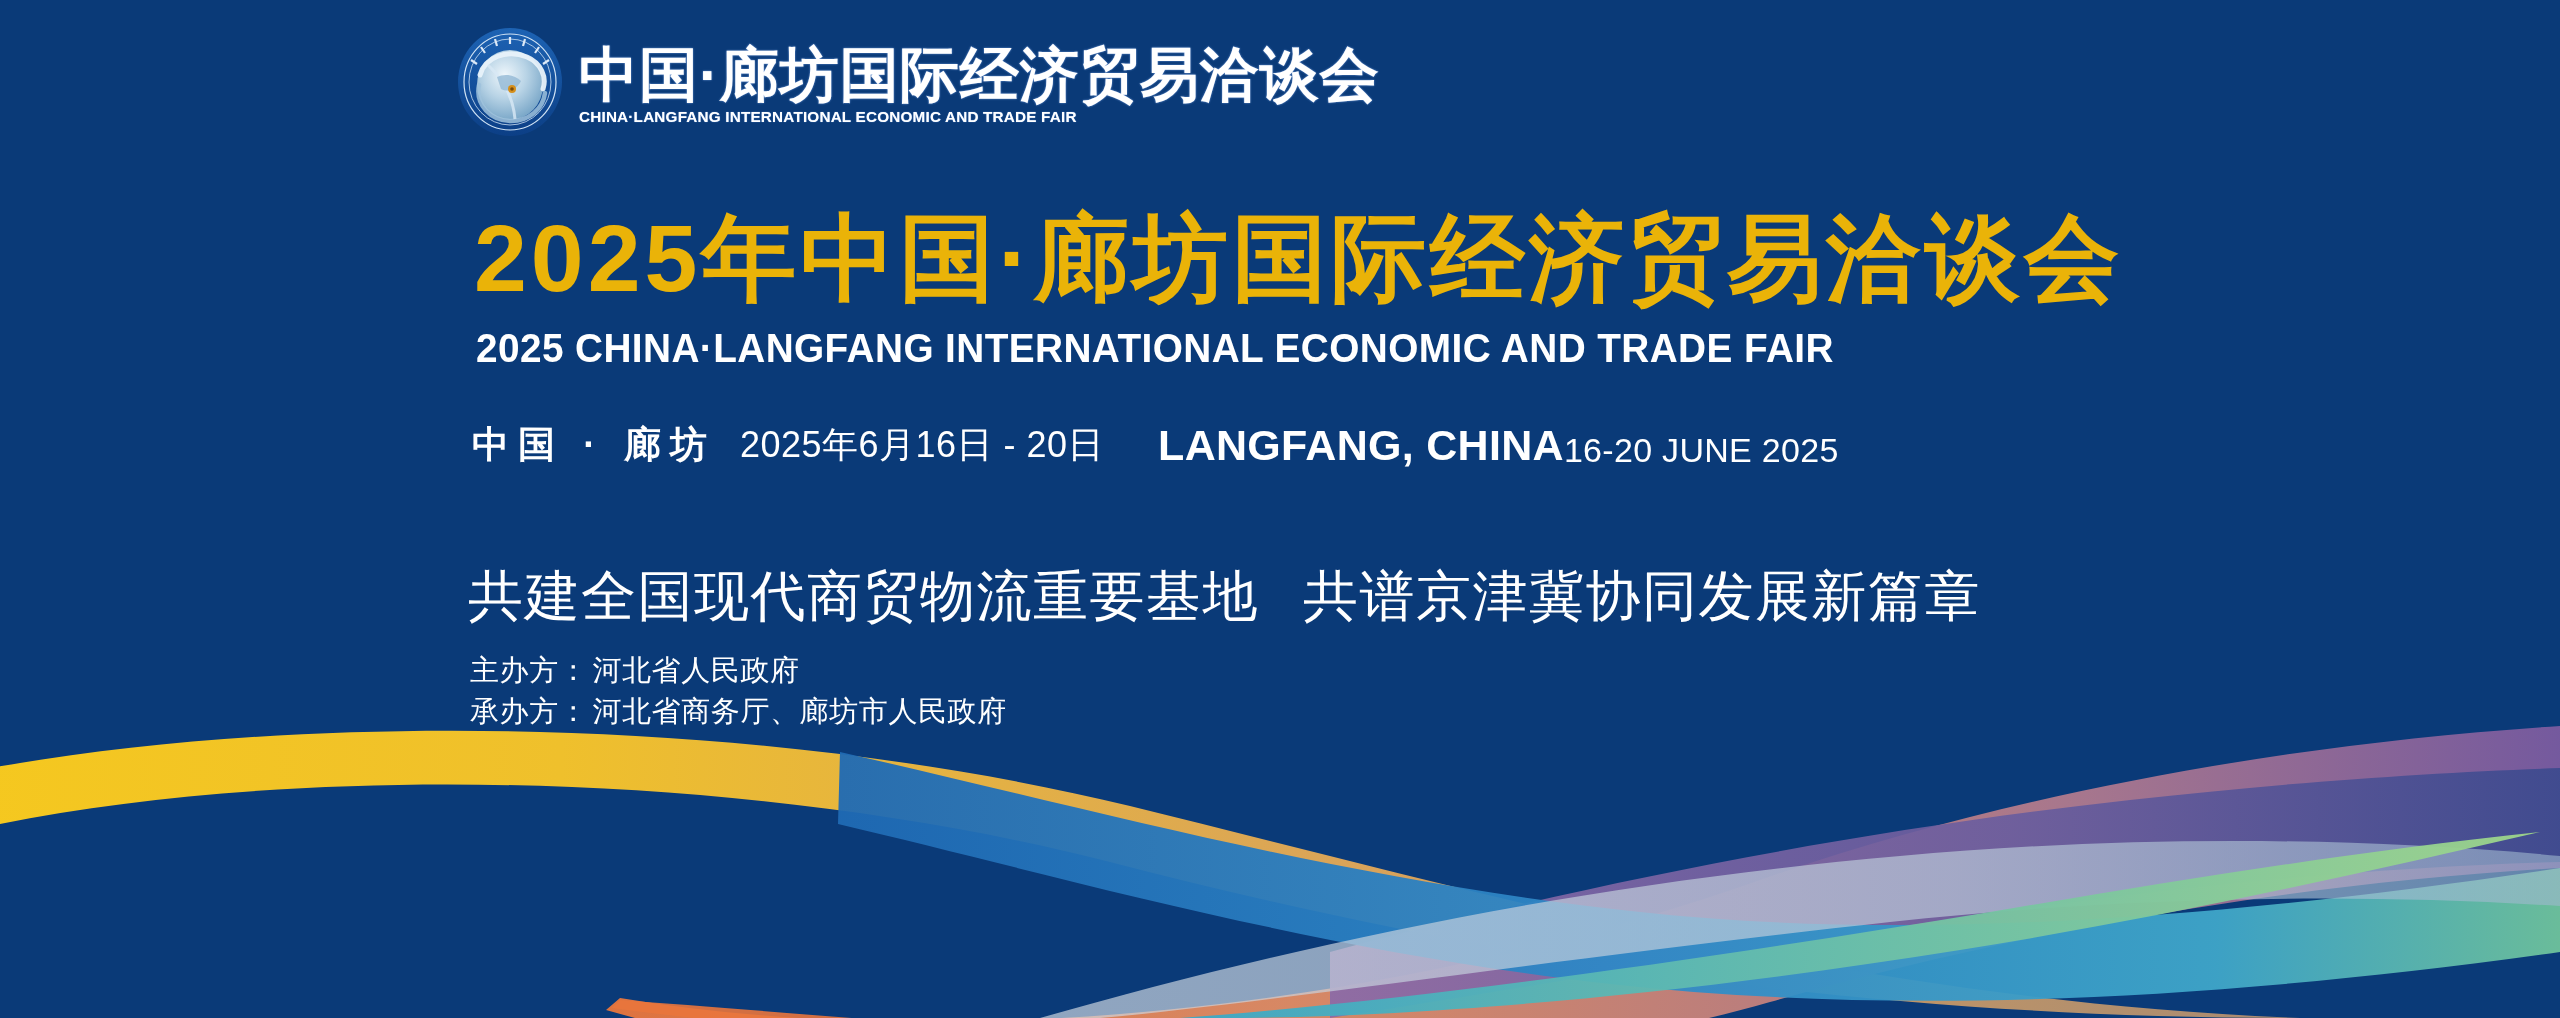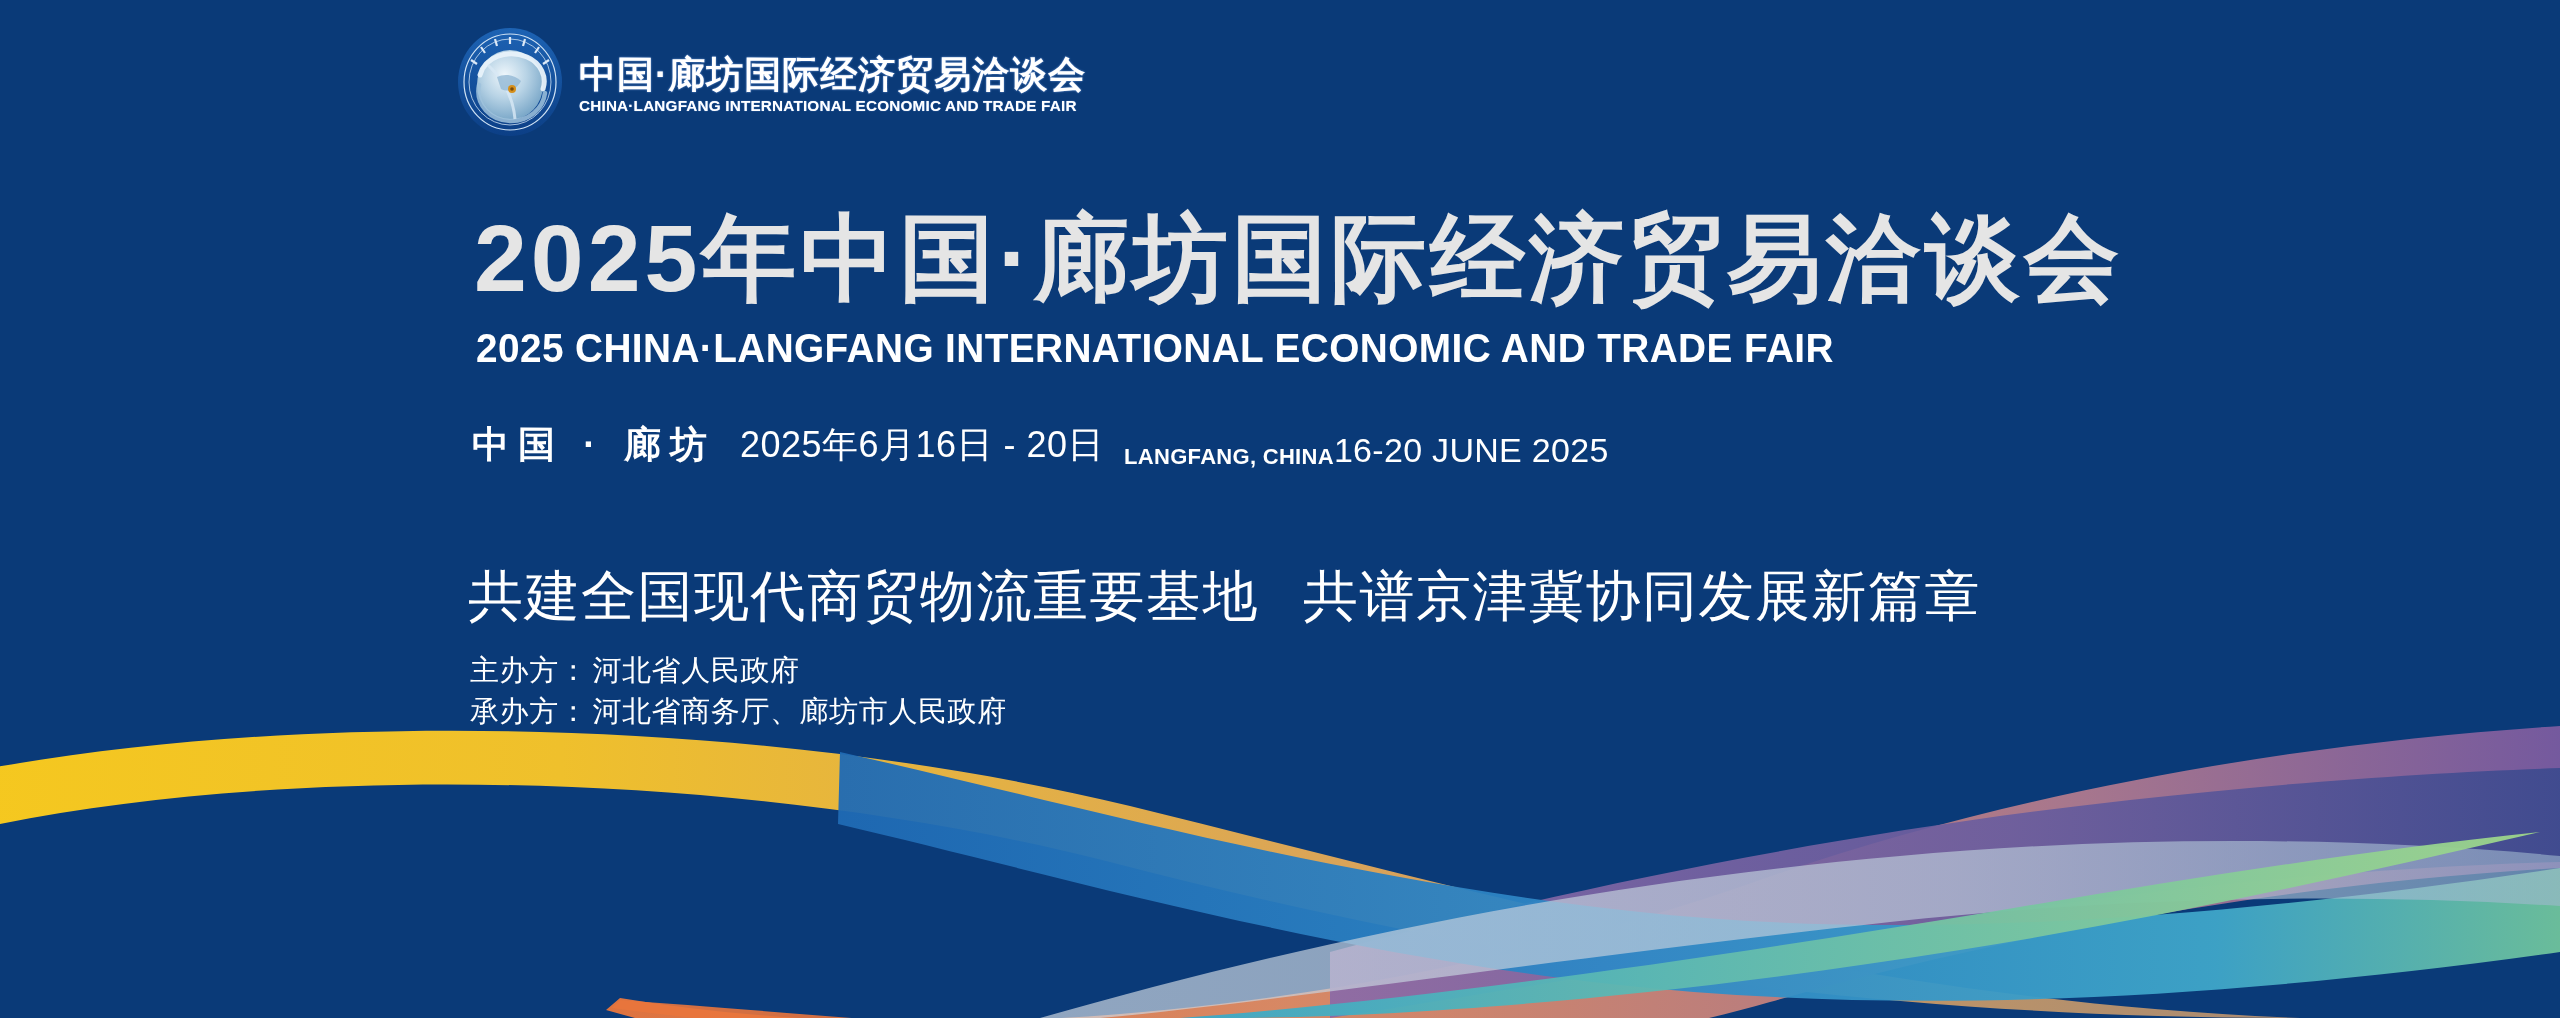--- a/index.html
+++ b/index.html
@@ -40,21 +40,21 @@
     flex: 0 0 auto;
     display: block;
   }
   #logo-wordmark {
     display: flex;
     flex-direction: column;
     justify-content: center;
     padding-top: 6px;
   }
   .logo-cn {
-    font-size: 37px;
+    font-size: 59px;
     font-weight: bold;
     color: #ffffff;
     letter-spacing: 1px;
     line-height: 1.05;
     white-space: nowrap;
     text-shadow: 0 0 2px rgba(150,190,255,.8);
   }
   .logo-en {
     font-size: 15.5px;
     font-weight: bold;
@@ -68,21 +68,21 @@
     text-shadow: 0 0 1px rgba(150,190,255,.9);
   }
 
   
   #headline-cn {
     position: absolute;
     left: 474px;
     top: 205px;
     font-size: 95px;
     font-weight: bold;
-    color: #e5e5e5;
+    color: #eab308;
     letter-spacing: 4px;
     white-space: nowrap;
     line-height: 1.12;
   }
   #headline-en {
     position: absolute;
     left: 476px;
     top: 328px;
     font-size: 40px;
     font-weight: bold;
@@ -109,23 +109,23 @@
     font-weight: bold;
     letter-spacing: 9px;
   }
   .meta-cn-date {
     font-size: 36px;
     font-weight: normal;
     margin-left: 24px;
     letter-spacing: 0.5px;
   }
   .meta-en-place {
-    font-size: 22px;
-    font-weight: bold;
-    margin-left: 20px;
+    font-size: 43px;
+    font-weight: bold;
+    margin-left: 54px;
     letter-spacing: 0.3px;
   }
   .meta-en-date {
     font-size: 34px;
     font-weight: normal;
     letter-spacing: 0.3px;
   }
 
   
   #slogan {

